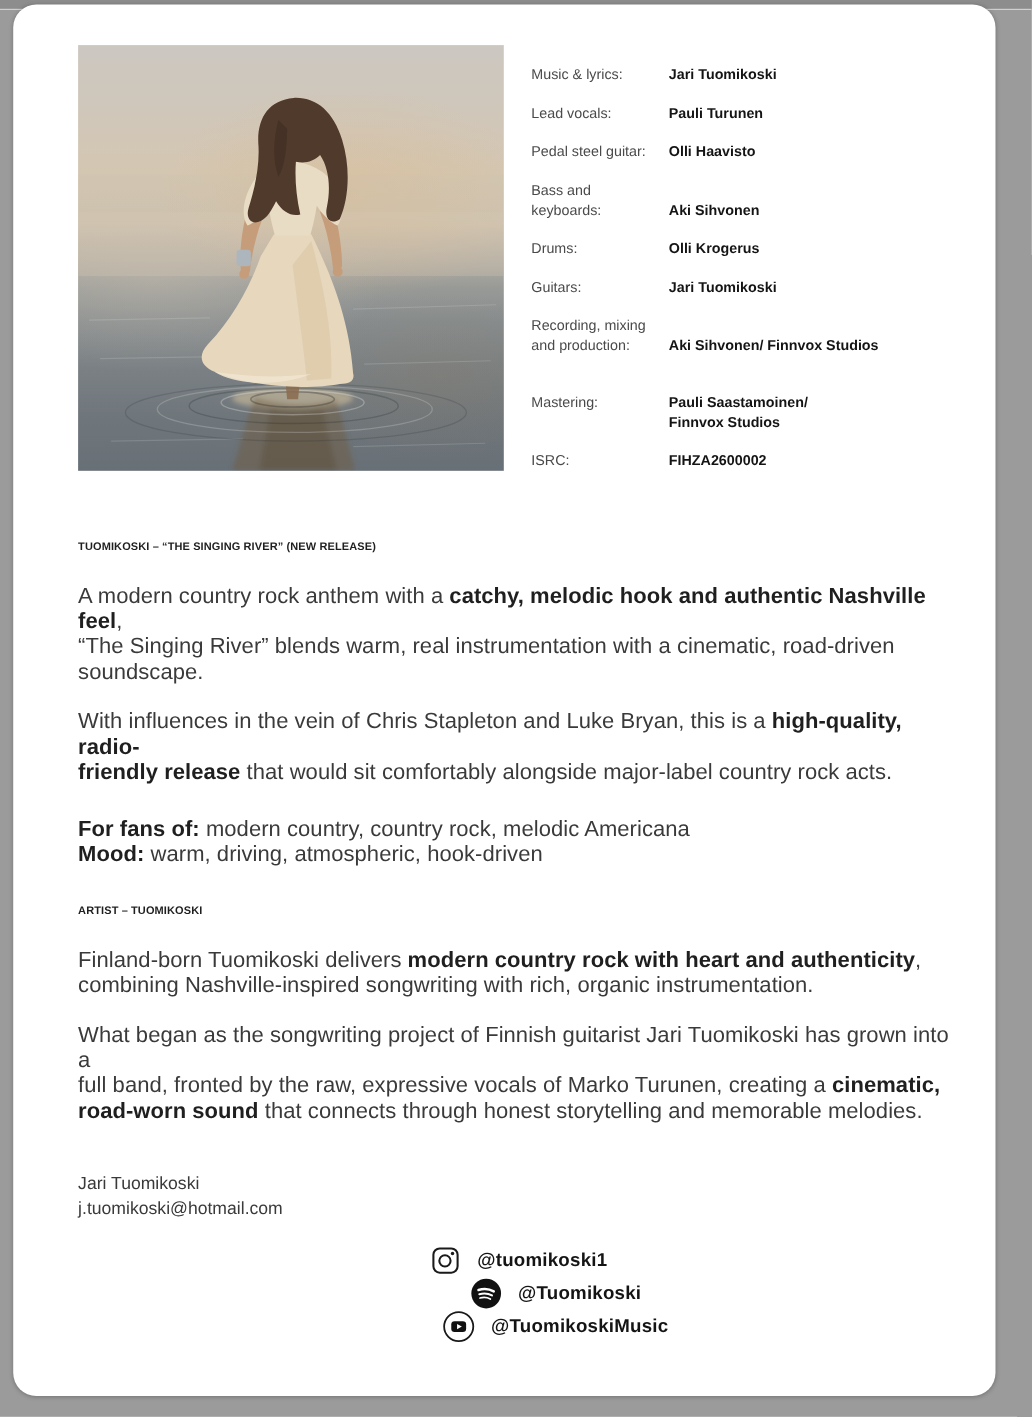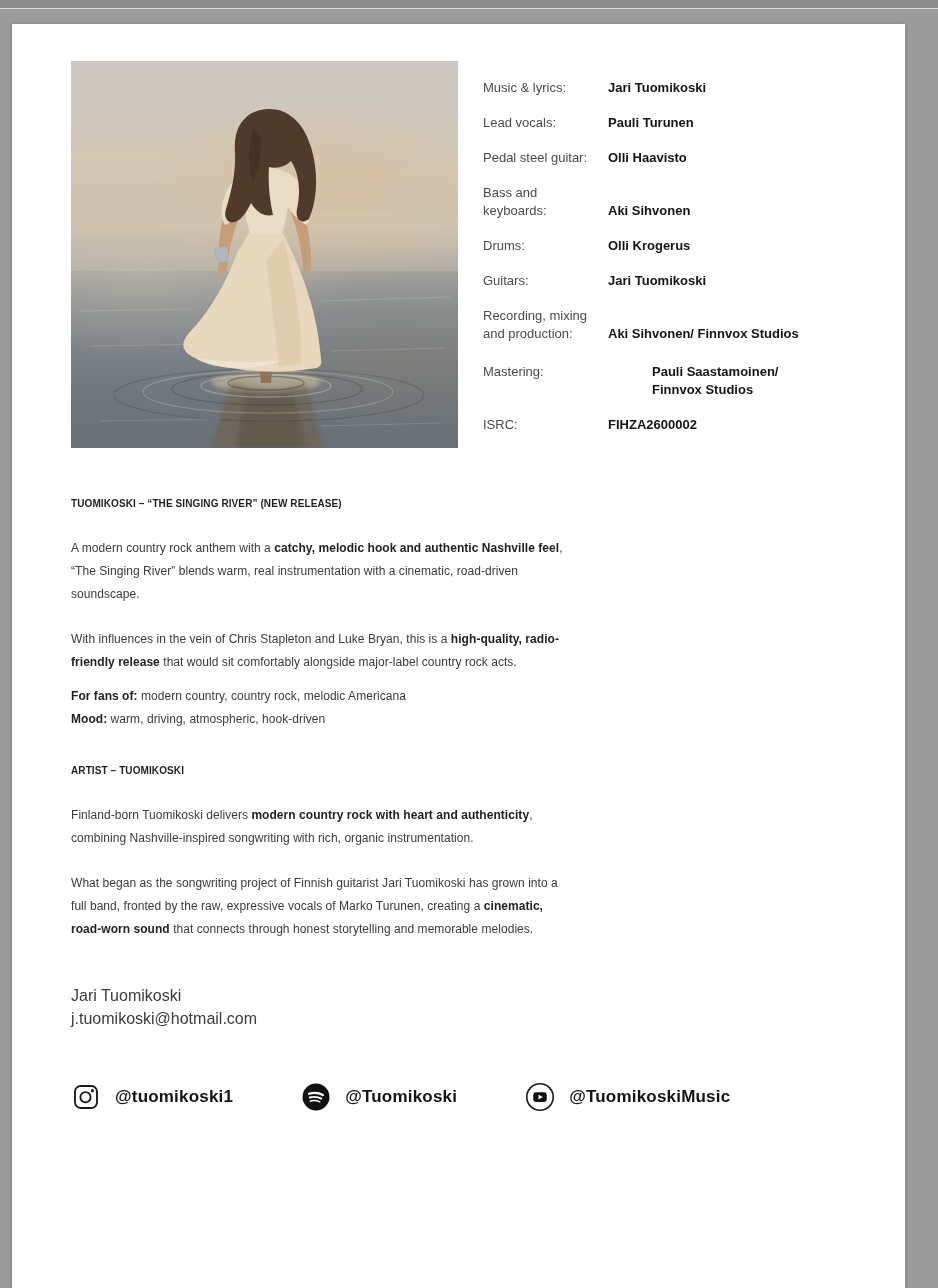--- a/index.html
+++ b/index.html
@@ -8,68 +8,69 @@
     background:#9b9b9b;
     font-family:"Liberation Sans", sans-serif;
     position:relative;
     overflow:hidden;
   }
   .top-strip {
     position:absolute; top:0; left:0; width:938px; height:8px;
     background:#8d8d8d; border-bottom:1px solid #d8d8d8;
   }
   .page {
-    position:absolute; left:12px; top:24px;
+    position:absolute; left:12px; top:4px;
     width:893px; height:1265px;
     background:#ffffff;
     box-shadow:0 1px 4px rgba(0,0,0,0.25);
     box-sizing:border-box;
     padding:37px 34px 0 59px;
+    border-radius:21px;
   }
   
   .top-section { display:flex; align-items:flex-start; }
   .photo {
     width:387px; height:387px; flex:0 0 387px;
     position:relative; overflow:hidden;
     background:
       radial-gradient(ellipse 240px 140px at 63% 35%, rgba(219,188,147,0.50), rgba(219,188,147,0) 70%),
       radial-gradient(ellipse 300px 120px at 18% 55%, rgba(205,195,180,0.40), rgba(205,195,180,0) 70%),
       radial-gradient(ellipse 200px 110px at 85% 78%, rgba(145,125,95,0.22), rgba(145,125,95,0) 70%),
       linear-gradient(180deg,#ccc7c1 0%, #d0c7ba 16%, #d4c6b1 30%, #cdc1ae 42%, #b4aea4 50%, #989a97 57%, #878c8e 65%, #7b8185 75%, #6f767b 88%, #687077 100%);
   }
   .photo svg { position:absolute; inset:0; }
   .credits {
     margin-left:25px; margin-top:18px;
     font-size:13px; line-height:18px;
     flex:1 1 auto;
   }
   .credit-row { display:flex; align-items:flex-start; margin-bottom:17px; }
   .credit-row.v-end { align-items:flex-end; }
-  .credit-row.gap-before { margin-top:20px;gap:44px; }
+  .credit-row.gap-before { margin-top:34px; }
   .credit-label {
     flex:0 0 125px; color:#4a4a4a; white-space:pre-line;
   }
   .credit-value {
     flex:1 1 auto; color:#141414; font-weight:bold; white-space:pre-line;
   }
   
   .doc-heading {
     margin:41px 0 0; font-size:10px; line-height:23px;
     font-weight:bold; color:#1f1f1f; letter-spacing:0.1px;
   }
   .para {
     margin:22px 0 0; max-width:800px;
-    font-size:12px; line-height:23px; color:#3a3a3a;
+    font-size:20px; line-height:23px; color:#3a3a3a;
     white-space:pre-line; letter-spacing:0.05px;
   }
   .para strong { color:#1f1f1f; }
-  .para.tight { margin-top:11px; }
+  .para.tight { margin-top:29px; }
   .contact { margin-top:43px; font-size:16px; line-height:23px; color:#3a3a3a; }
   
-  .social-row { margin-top:52px; display:flex; align-items:center; }
+  .social-row { margin-top:20px; display:flex; align-items:center;flex-direction:column; }
   .social-item { display:flex; align-items:center; cursor:pointer; }
   .social-item + .social-item { margin-left:68px;justify-content:center; }
   .social-icon { width:30px; height:30px; display:block; }
   .social-handle {
     margin-left:14px; font-size:17px; font-weight:bold; color:#141414;
     letter-spacing:0.2px;
   }
 </style>
 </head>
 <body>

